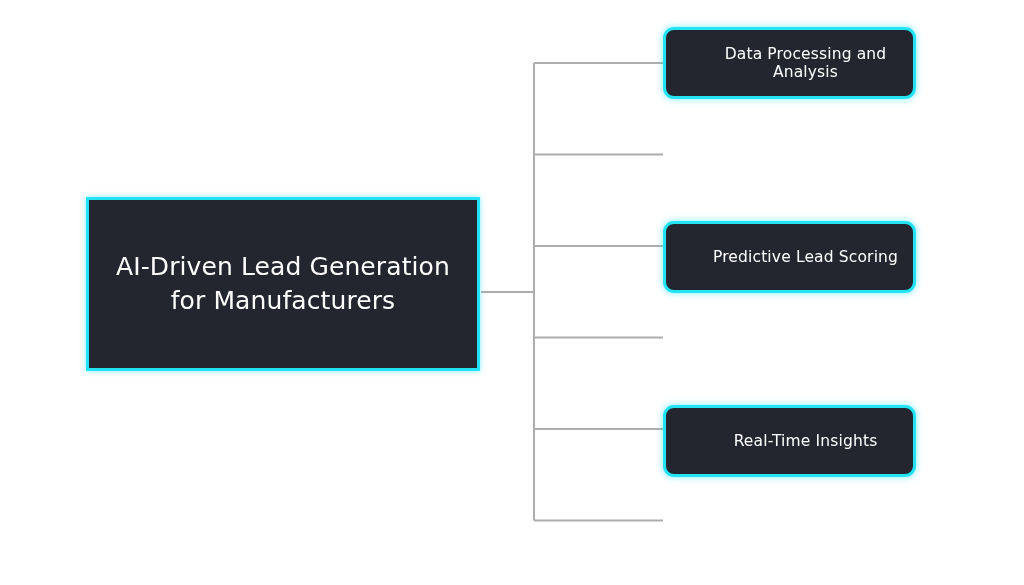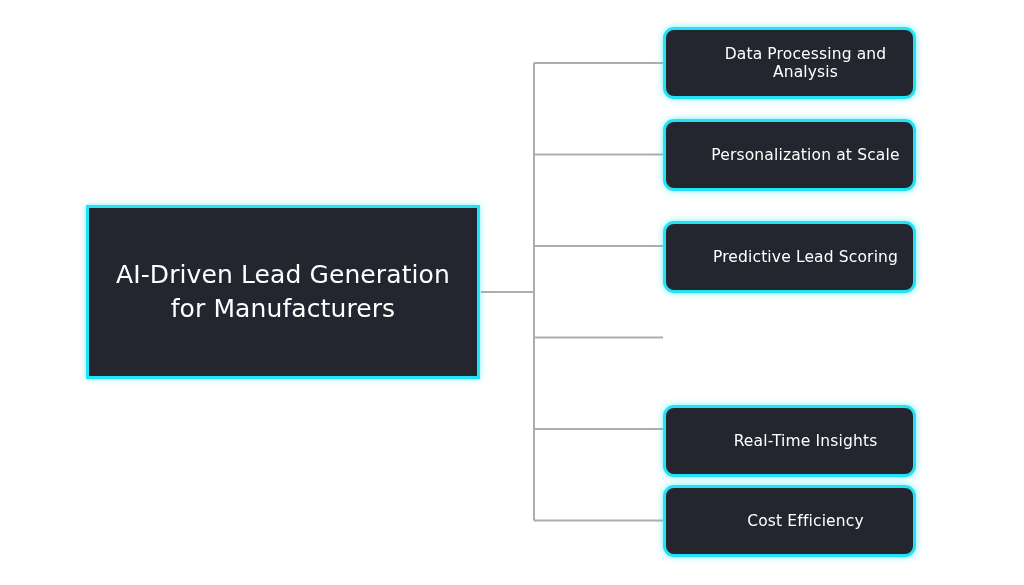--- a/index.html
+++ b/index.html
@@ -27,21 +27,21 @@
     top: 0;
     width: 1024px;
     height: 585px;
     pointer-events: none;
   }
 
   
   .root-node {
     position: absolute;
     left: 86px;
-    top: 205px;
+    top: 197px;
     width: 394px;
     height: 174px;
     box-sizing: border-box;
     background: #24262F;
     border: 3px solid #22E3F5;
     border-radius: 0px;
     display: flex;
     align-items: center;
     justify-content: center;
     box-shadow: 0 0 6px rgba(34,227,245,0.55);
@@ -105,30 +105,24 @@
 
   <div class="root-node">
     <div class="root-label">AI-Driven Lead Generation
 for Manufacturers</div>
   </div>
 
   <div class="branch-node" style="top:27px">
     <div class="branch-label">Data Processing and Analysis</div>
   </div>
 
-  <div class="branch-node" style="top:118.5px">
-    <div class="branch-label">Personalization at Scale</div>
-  </div>
 
   <div class="branch-node" style="top:221px">
     <div class="branch-label">Predictive Lead Scoring</div>
   </div>
 
 
   <div class="branch-node" style="top:405px">
     <div class="branch-label">Real-Time Insights</div>
   </div>
 
-  <div class="branch-node" style="top:484.5px">
-    <div class="branch-label">Cost Efficiency</div>
-  </div>
 
 </div>
 
 </body></html>

